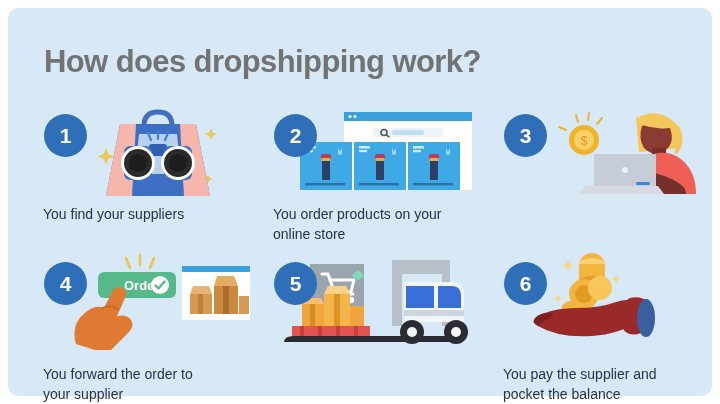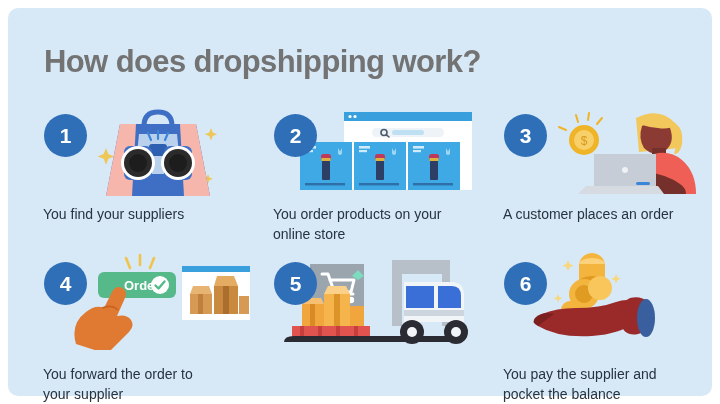--- a/index.html
+++ b/index.html
@@ -211,21 +211,20 @@
 
             <path d="M90 86 h72 l6 8 h-86z" fill="#d6dbe2"></path>
 
             <path d="M98 54 h62 v32 h-62z" fill="#c6cdd6"></path>
             <circle cx="129" cy="70" r="3" fill="#eef1f5"></circle>
 
             <rect x="140" y="82" width="14" height="3" rx="1.5" fill="#3a86d8"></rect>
           </svg>
         </div>
         <div class="badge">3</div>
-        <div class="caption">A customer places an order</div>
       </div>
 
     </div>
 
     <div class="row r2">
 
       <div class="cell c0">
         <div class="art">
           <svg width="225" height="102" viewBox="0 0 225 102">
 

